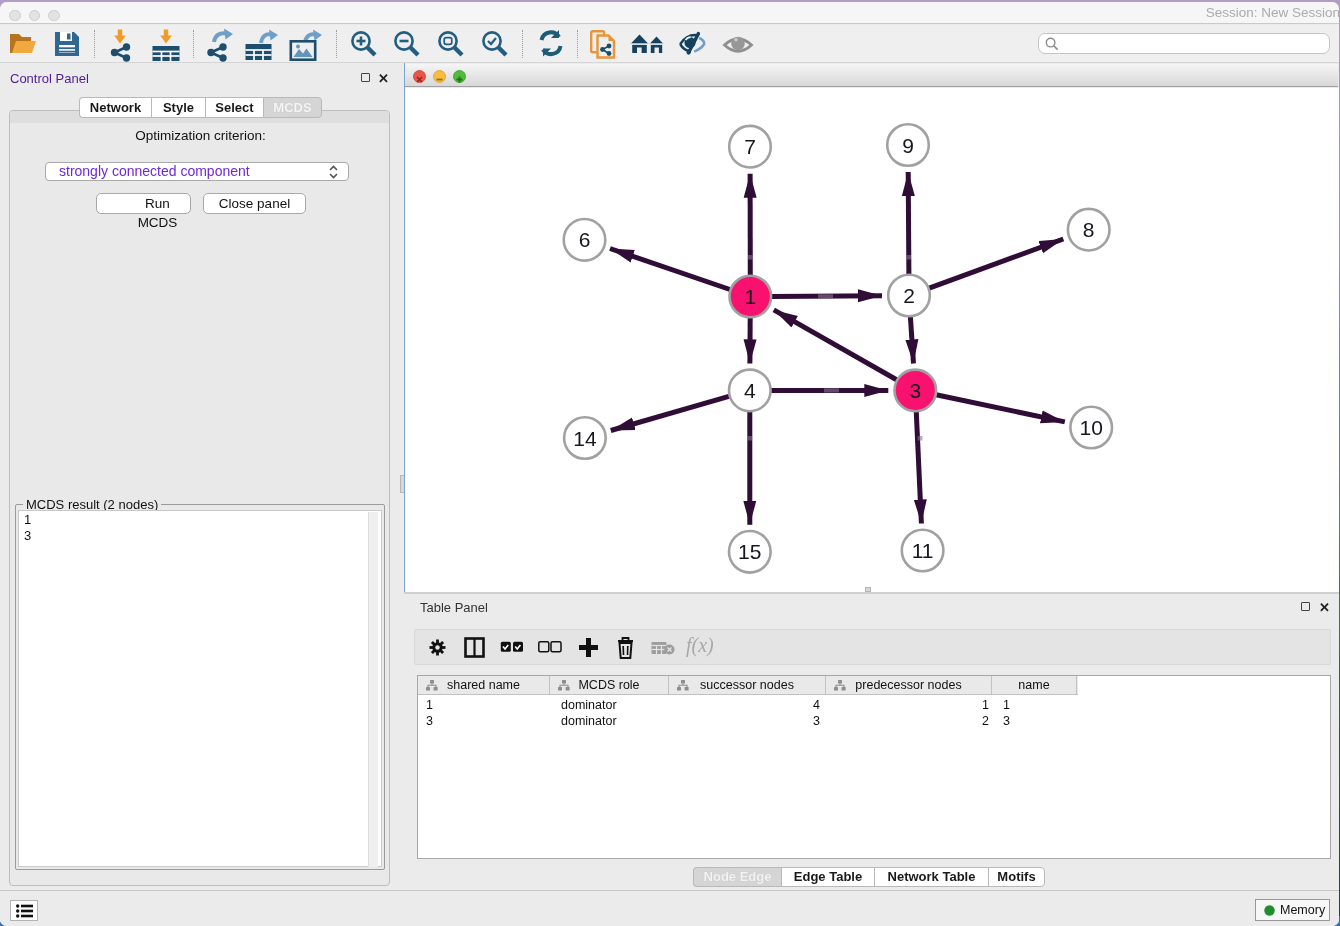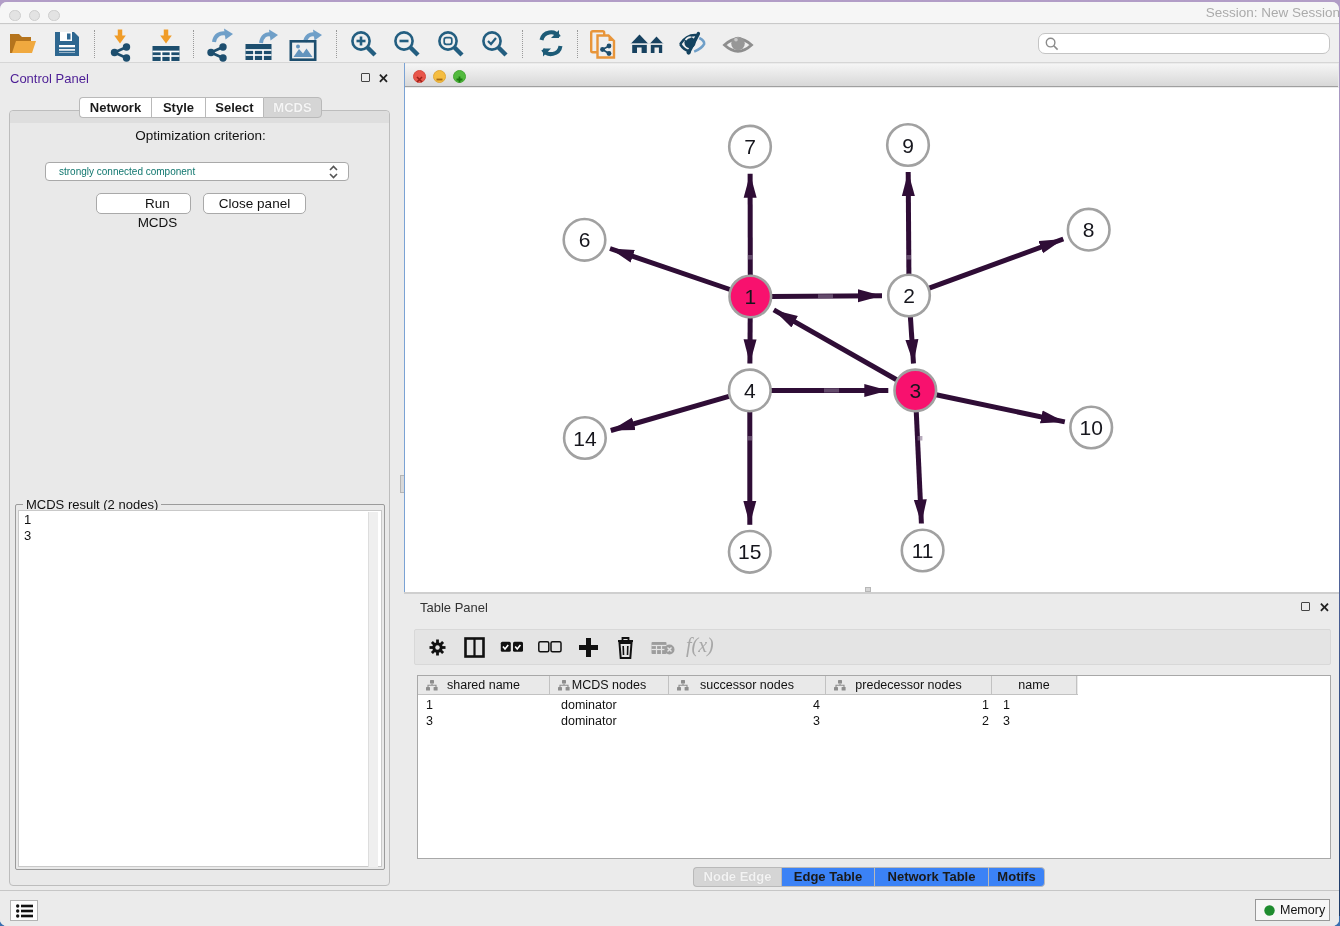--- a/index.html
+++ b/index.html
@@ -23,21 +23,21 @@
 #cpTitle { position:absolute; left:10px; top:8px; font-size:13px; color:#4c1d95; }
 .maxbtn { position:absolute; width:9px; height:9px; border:1.5px solid #444; border-radius:1px; }
 .closebtn { position:absolute; font-size:13px; font-weight:bold; color:#222; line-height:10px;}
 #cpTabs { position:absolute; left:79px; top:34px; height:21px; display:flex; font-size:13px; font-weight:bold; z-index:3;border-radius:8px;}
 .cptab { background:#fff; border:1px solid #b9b9b9; border-right:none; line-height:19px; color:#1a1a1a; text-align:center; }
 .cptab:first-child { border-radius:4px 0 0 4px; }
 .cptab.sel { background:#d5d5d5; border:1px solid #b9b9b9; border-radius:0 4px 4px 0; color:#f5f5f5; text-shadow:0 0 1px #bbb; }
 #cpContent { position:absolute; left:9px; top:47px; width:381px; height:776px; background:#e9e9e9; border:1px solid #bdbdbd; border-radius:4px; }
 #cpBand { position:absolute; left:0px; top:0px; width:379px; height:12px; background:#dedede; border-radius:4px 4px 0 0;}
 #optlabel { position:absolute; left:0; top:17px; width:381px; text-align:center; font-size:13.5px; color:#111; }
-#dropdown { position:absolute; left:35px; top:51px; width:304px; height:19px; background:#fff; border:1px solid #a9a9a9; border-radius:4px; font-size:10px; color:#0f766e; line-height:17px; padding-left:13px; }
+#dropdown { position:absolute; left:35px; top:51px; width:304px; height:19px; background:#fff; border:1px solid #a9a9a9; border-radius:4px; font-size:14px; color:#6d28d9; line-height:17px; padding-left:13px; }
 .btn { position:absolute; height:21px; background:#fff; border:1px solid #a9a9a9; border-radius:5px; font-size:13.5px; color:#111; text-align:center; line-height:19px; }
 #fieldset { position:absolute; left:5px; top:393px; width:370px; height:366px; border:1px solid #9b9b9b; border-radius:2px;padding-left:47px; }
 #legend { position:absolute; left:7px; top:-8px; background:#e9e9e9; padding:0 3px; font-size:13px; color:#111; }
 #resultbox { position:absolute; left:2px; top:5px; width:364px; height:357px; background:#fff; border:1px solid #c9c9c9; }
 #resultbox .line { font-size:13px; color:#111; padding-left:5px; line-height:16px;}
 #rscroll { position:absolute; right:3px; top:1px; width:10px; height:355px; background:#efefef; border-left:1px solid #ddd;}
 
 #vsplit { position:absolute; left:391px; top:63px; width:13px; height:827px; background:#ebebeb; }
 
 #netwin { position:absolute; left:404px; top:63px; width:934.5px; height:529px; }
@@ -49,21 +49,21 @@
 #hsplit { position:absolute; left:404px; top:592px; width:934.5px; height:1.5px; background:#cfcfcf; }
 
 #tpanel { position:absolute; left:404px; top:593.5px; width:934.5px; height:296.5px; background:#ebebeb; }
 #tpTitle { position:absolute; left:16px; top:6.5px; font-size:13px; color:#333; }
 #ttoolbar { position:absolute; left:10px; top:35px; width:917px; height:36px; background:#e4e4e4; border:1px solid #d8d8d8; border-radius:2px;}
 #tablebox { position:absolute; left:13px; top:81.5px; width:914px; height:184px; background:#fff; border:1px solid #a8a8a8; }
 #thead { position:absolute; left:0; top:0; width:660px; height:19px; background:#e9e9e9; border-bottom:1px solid #c2c2c2; font-size:12.5px; color:#111; }
 .hcell { position:absolute; top:0; height:19px; border-right:1px solid #c2c2c2; text-align:center; line-height:19px; }
 .trow { position:absolute; font-size:12.5px; color:#111; height:16px; line-height:16px;}
 #ttabs { position:absolute; left:289px; top:273.5px; height:20px; display:flex; font-size:13px; font-weight:bold; z-index:3;}
-.ttab { background:#3b82f6; border:1px solid #b9b9b9; border-right:none; line-height:18px; color:#1a1a1a; text-align:center; }
+.ttab { background:#ffffff; border:1px solid #b9b9b9; border-right:none; line-height:18px; color:#1a1a1a; text-align:center; }
 .ttab.sel { background:#d5d5d5; border-radius:4px 0 0 4px; color:#f3f3f3; text-shadow:0 0 1px #bbb;}
 .ttab:last-child { border-right:1px solid #b9b9b9; border-radius:0 4px 4px 0;}
 
 #statusbar { position:absolute; left:0; top:890px; width:1338.5px; height:36px; background:#ebebeb; border-top:1px solid #c6c6c6; z-index:2; border-radius:0 0 7px 7px;}
 #listbtn { position:absolute; left:10px; top:9px; width:28px; height:21px; background:#fdfdfd; border:1px solid #b3b3b3; }
 #membtn { position:absolute; left:1255px; top:8px; width:75px; height:22px; background:#f7f7f7; border:1px solid #989898; font-size:12.5px; color:#111; }
 </style>
 </head>
 <body>
 <div id="cornerBL"></div>
@@ -380,21 +380,21 @@
           <line x1="10.5" y1="4.5" x2="10.5" y2="13"></line>
         </g>
       <circle cx="18.5" cy="8.5" r="5" fill="#9d9d9d"></circle>
       <path d="M16.5 6.5 l4 4 m0 -4 l-4 4" stroke="#e4e4e4" stroke-width="1.4"></path>
     </svg>
     <div style="position:absolute;left:271px;top:4px;font-family:'Liberation Serif',serif;font-style:italic;font-size:20px;color:#a8a8a8;">f(x)</div>
   </div>
   <div id="tablebox">
     <div id="thead">
       <div class="hcell" style="left:0; width:132px;">shared name</div>
-      <div class="hcell" style="left:132px; width:119px;">MCDS nodes</div>
+      <div class="hcell" style="left:132px; width:119px;">MCDS role</div>
       <div class="hcell" style="left:251px; width:157px;">successor nodes</div>
       <div class="hcell" style="left:408px; width:166px;">predecessor nodes</div>
       <div class="hcell" style="left:574px; width:85px; border-right:1px solid #c2c2c2;">name</div>
       <svg class="hicon" style="position:absolute;left:8px;top:4px;" width="12" height="11" viewBox="0 0 12 11">
           <g fill="#8d8d8d">
             <rect x="4" y="0" width="4" height="3.4" rx="0.5"></rect>
             <rect x="0" y="7" width="4" height="3.4" rx="0.5"></rect>
             <rect x="7.6" y="7" width="4" height="3.4" rx="0.5"></rect>
             <path d="M6 3.4 v2 M2 7 v-1.8 h8 v1.8" stroke="#8d8d8d" stroke-width="1.1" fill="none"></path>
           </g>

